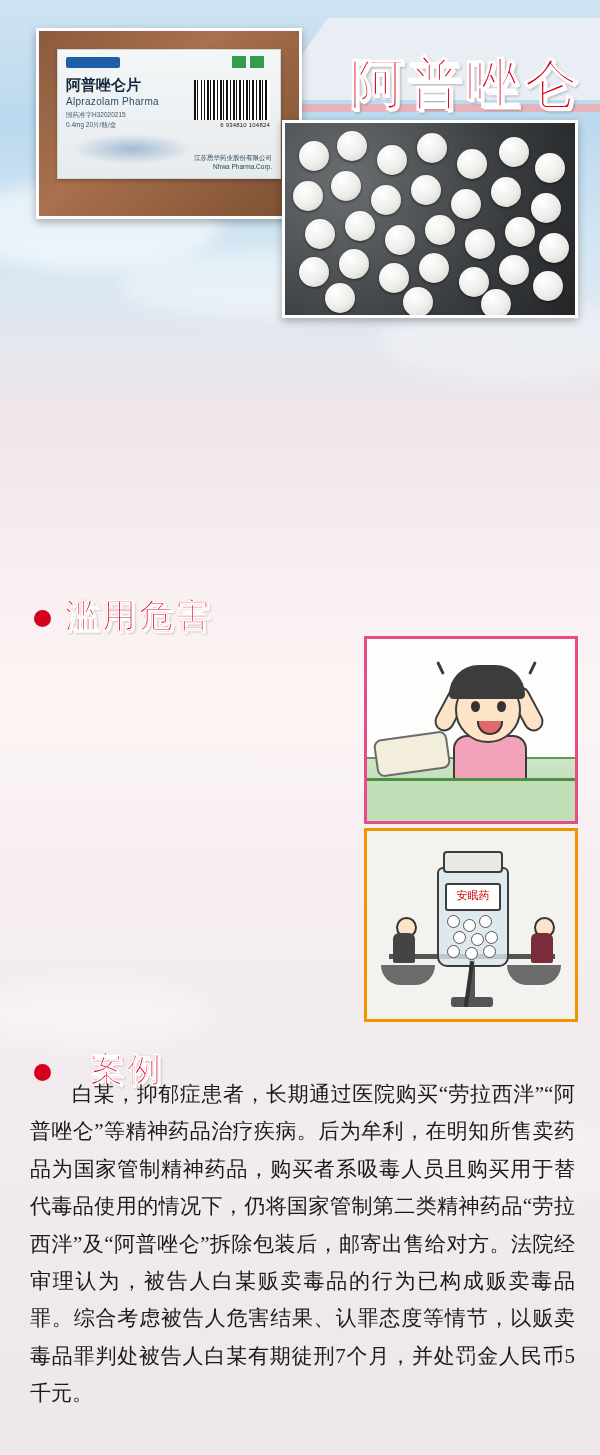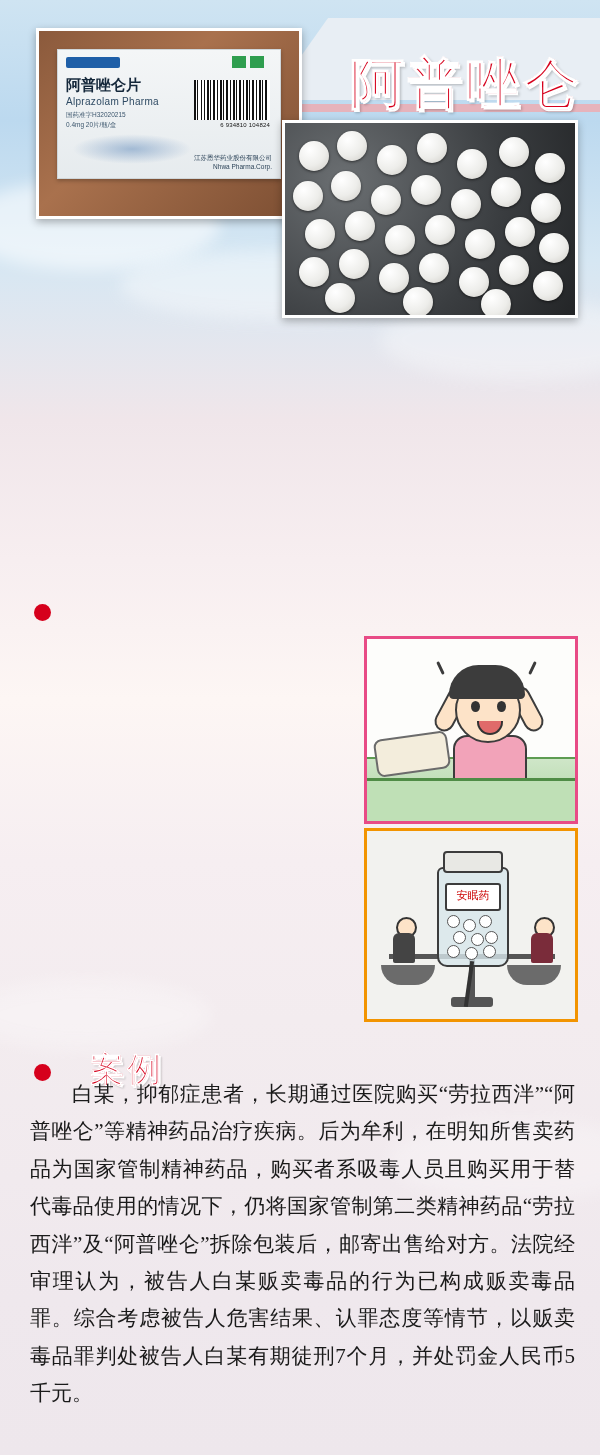--- a/index.html
+++ b/index.html
@@ -433,20 +433,21 @@
       <div class="pill" style="left:248px; top:148px;"></div>
       <div class="pill" style="left:40px;  top:160px;"></div>
       <div class="pill" style="left:118px; top:164px;"></div>
       <div class="pill" style="left:196px; top:166px;"></div>
     </div>
   </div>
 
 
   <div class="section-head" id="head-harm">
     <div class="bullet-dot"></div>
+    <div class="section-title">滥用危害</div>
   </div>
 
 
   <div class="illus1">
     <div class="bed"></div>
     <div class="pillow"></div>
     <div class="arm l"></div>
     <div class="arm r"></div>
     <div class="body"></div>
     <div class="head"></div>

